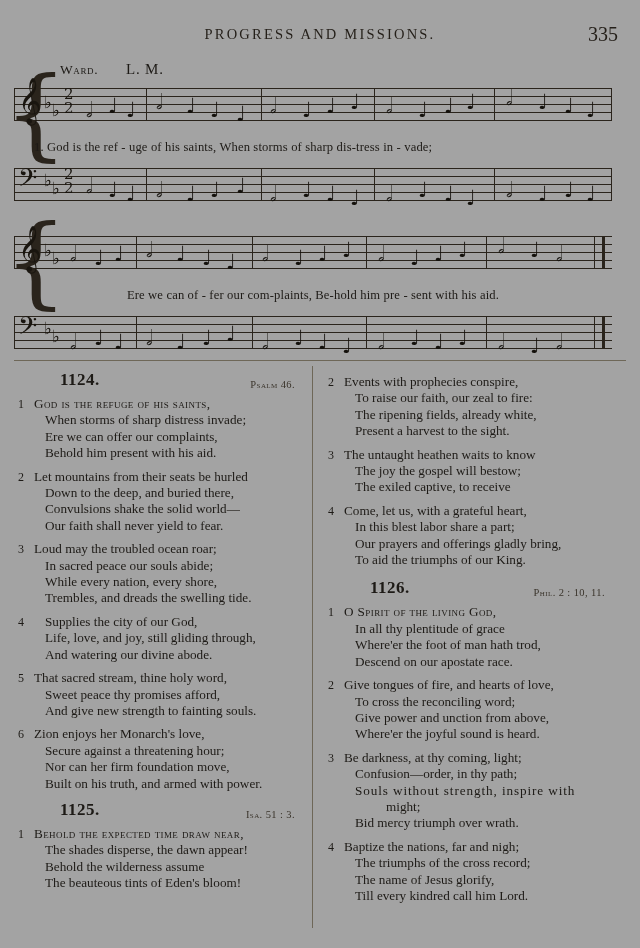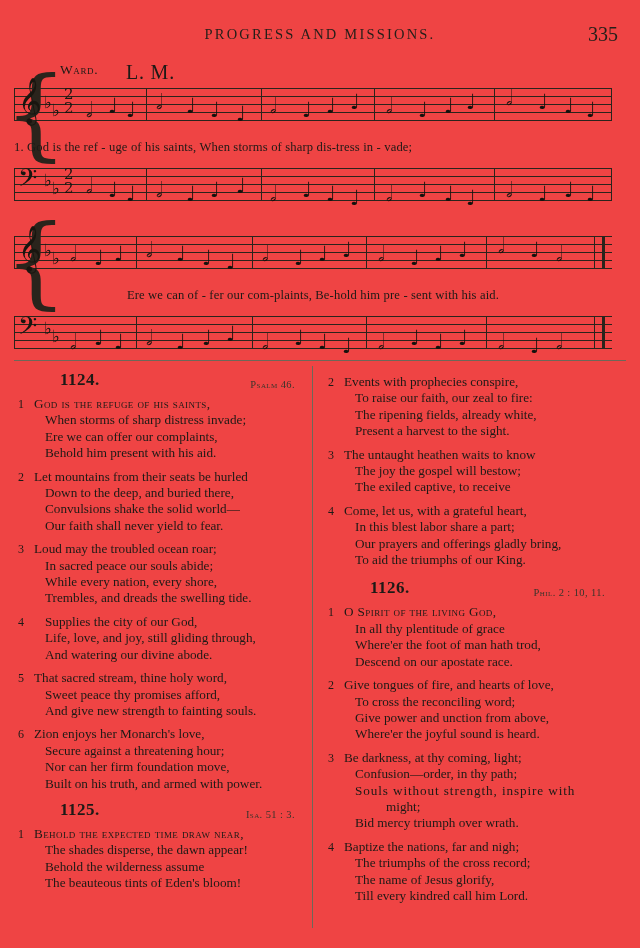--- a/index.html
+++ b/index.html
@@ -11,21 +11,21 @@
     width: 640px;
     height: 948px;
     font-family: "Liberation Serif", serif;
     color: #1d1a16;
     overflow: hidden;
   }
   .page {
     position: relative;
     width: 640px;
     height: 948px;
-    background: #ef4444;
+    background: #a3a3a3;
     box-sizing: border-box;
   }
   
   .header {
     position: absolute;
     top: 26px;
     left: 0;
     width: 640px;
     height: 24px;
   }
@@ -60,21 +60,21 @@
     left: 46px;
     top: 10px;
     font-size: 13.5px;
     font-variant: small-caps;
     letter-spacing: 0.6px;
   }
   .meter-label {
     position: absolute;
     left: 112px;
     top: 9px;
-    font-size: 20px;
+    font-size: 15px;
     font-variant: small-caps;
     letter-spacing: 0.8px;
   }
   .stave-block { position: absolute; left: 0; width: 612px; }
   .stave {
     position: absolute;
     left: 0;
     width: 598px;
     height: 34px;
   }
@@ -248,21 +248,21 @@
         <div class="note" style="left:372px; top:8px;">𝅗𝅥</div>
         <div class="note" style="left:404px; top:12px;">♩</div>
         <div class="note" style="left:430px; top:8px;">♩</div>
         <div class="note" style="left:452px; top:4px;">♩</div>
         <div class="note" style="left:492px; top:0px;">𝅗𝅥</div>
         <div class="note" style="left:524px; top:4px;">♩</div>
         <div class="note" style="left:550px; top:8px;">♩</div>
         <div class="note" style="left:572px; top:12px;">♩</div>
       </div>
 
-      <div class="lyric-line" style="top:52px;">1. God  is   the  ref - uge   of   his  saints, When storms of   sharp dis-tress  in - vade;</div>
+      <div class="lyric-line" style="top:52px;margin-left:20px;">1. God  is   the  ref - uge   of   his  saints, When storms of   sharp dis-tress  in - vade;</div>
 
       <div class="stave" style="top:80px;">
         <div class="line l0"></div>
           <div class="line l1"></div>
           <div class="line l2"></div>
           <div class="line l3"></div>
           <div class="line l4"></div>
         <div class="clef bass" style="left:4px;">𝄢</div>
         <div class="keysig" style="left:30px; top:2px; font-size:17px;">♭</div>
         <div class="keysig" style="left:38px; top:10px; font-size:17px;">♭</div>

